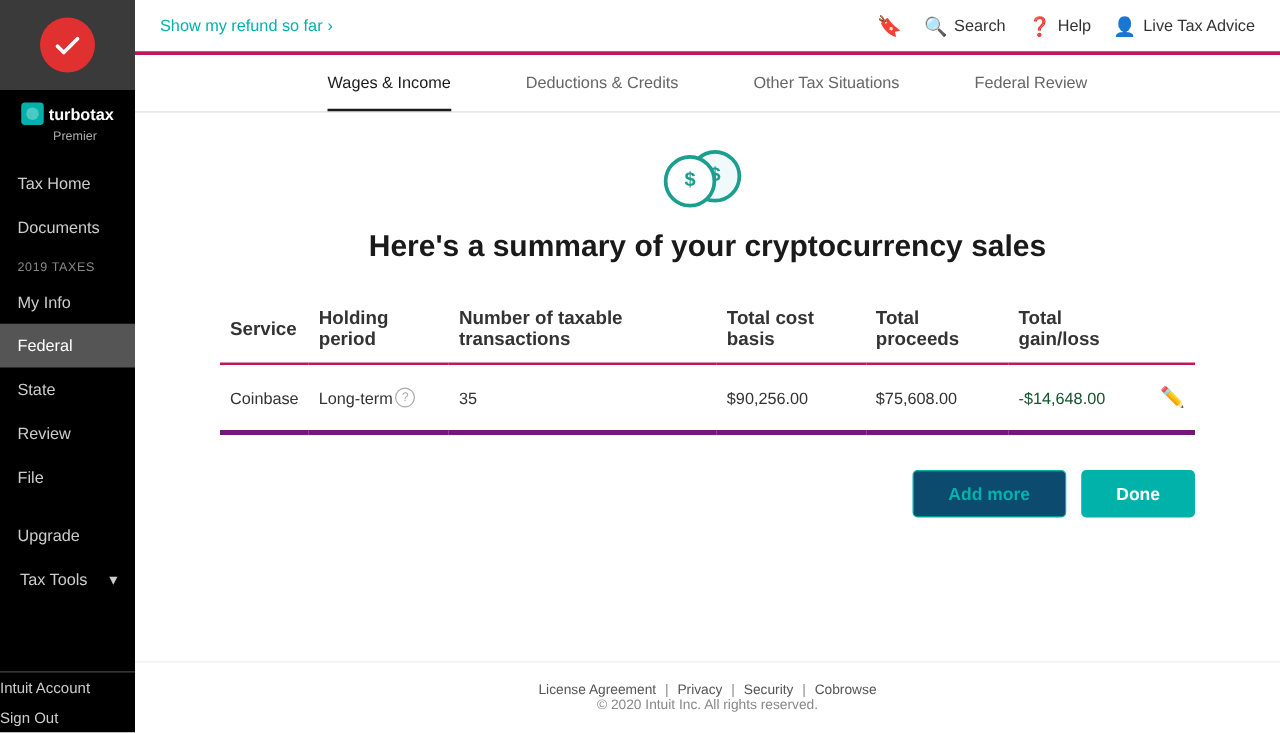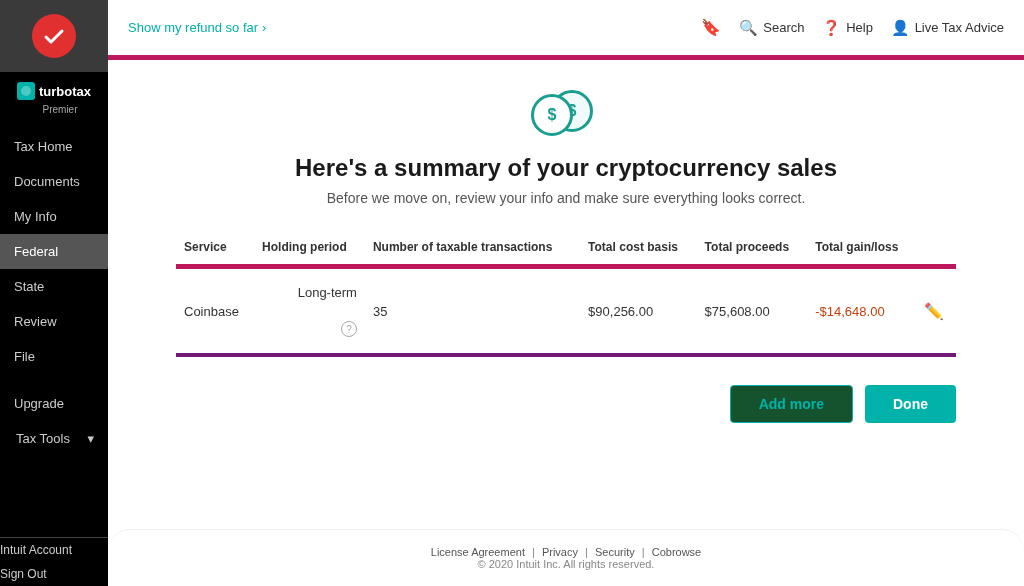--- a/index.html
+++ b/index.html
@@ -85,25 +85,25 @@
     
     .main {
       flex: 1;
       display: flex;
       flex-direction: column;
       overflow: hidden;
     }
 
     
     .topbar {
-      height: 60px;
+      height: 44px;
       display: flex;
       align-items: center;
       padding: 0 20px;
-      border-bottom: 5px solid #be185d;
+      border-bottom: 3px solid #be185d;
       background: #fff;
       justify-content: space-between;
     }
     .topbar-left { display: flex; align-items: center; gap: 6px; }
     .refund-link {
       color: #00b2a9;
       font-size: 13px;
       cursor: pointer;
       display: flex;
       align-items: center;
@@ -205,69 +205,68 @@
       width: 100%;
       max-width: 780px;
       margin-top: 24px;
     }
     table {
       width: 100%;
       border-collapse: collapse;
     }
     thead tr th {
       text-align: left;
-      font-size: 12px;
+      font-size: 15px;
       font-weight: 600;
       color: #333;
       padding: 10px 8px;
-      border-bottom: 5px solid #be185d;
+      border-bottom: 2px solid #be185d;
     }
     tbody tr td {
       padding: 16px 8px;
       font-size: 13px;
       color: #333;
       border-bottom: 4px solid #701a75;
     }
     .holding-period-cell {
       display: flex;
-      align-items: flex-end;
-      gap: 21px;
-      flex-direction: column;
+      align-items: center;
+      gap: 2px;
     }
     .help-circle {
       width: 16px; height: 16px;
       border-radius: 50%;
       border: 1.5px solid #aaa;
       display: flex;
       align-items: center;
       justify-content: center;
       font-size: 10px;
       color: #aaa;
       cursor: pointer;
     }
     .edit-icon {
       color: #00b2a9;
       font-size: 16px;
       cursor: pointer;
     }
-    td.negative { color: #c2410c; }
+    td.negative { color: #14532d; }
 
     
     .button-row {
       width: 100%;
       max-width: 780px;
       display: flex;
       justify-content: flex-end;
       gap: 12px;
       margin-top: 28px;
     }
     .btn-outline {
       padding: 10px 28px;
       border: 1.5px solid #00b2a9;
-      background: #14532d;
+      background: #0c4a6e;
       color: #00b2a9;
       font-size: 14px;
       font-weight: 600;
       border-radius: 4px;
       cursor: pointer;
     }
     .btn-solid {
       padding: 10px 28px;
       border: none;
       background: #00b2a9;
@@ -278,21 +277,20 @@
       cursor: pointer;
     }
 
     
     .footer {
       padding: 16px;
       text-align: center;
       font-size: 11px;
       color: #888;
       border-top: 1px solid #eee;
-      border-radius: 22px;
     }
     .footer a { color: #555; text-decoration: none; margin: 0 4px; }
   </style>
 </head>
 <body>
 
 <div class="sidebar">
   <div class="sidebar-logo-area">
     <div class="checkmark-circle">
       <svg viewBox="0 0 24 24" fill="none">
@@ -306,20 +304,21 @@
         <circle cx="6" cy="6" r="5" fill="#fff" opacity="0.3"></circle>
       </svg>
     </div>
     <span class="tt-text">turbotax</span>
   </div>
   <div class="tt-premier">Premier</div>
 
   <div class="sidebar-nav">
     <div class="sidebar-item">Tax Home</div>
     <div class="sidebar-item">Documents</div>
+    <div class="sidebar-section-label">2019 TAXES</div>
     <div class="sidebar-item">My Info</div>
     <div class="sidebar-item active">Federal</div>
     <div class="sidebar-item">State</div>
     <div class="sidebar-item">Review</div>
     <div class="sidebar-item">File</div>
     <div style="margin-top:12px"></div>
     <div class="sidebar-item">Upgrade</div>
     <div class="sidebar-item has-arrow">
       <span>Tax Tools</span>
       <span>▾</span>
@@ -351,36 +350,41 @@
         <span class="topbar-icon">❓</span>
         <span>Help</span>
       </div>
       <div class="topbar-action">
         <span class="topbar-icon">👤</span>
         <span>Live Tax Advice</span>
       </div>
     </div>
   </div>
 
+  <div class="tabs">
+    <div class="tab active">Wages &amp; Income</div>
+    <div class="tab">Deductions &amp; Credits</div>
+    <div class="tab">Other Tax Situations</div>
+    <div class="tab">Federal Review</div>
+  </div>
 
   <div class="content">
 
     <div class="crypto-icon-area">
       <div class="coin-stack">
         <div class="coin coin-back">
           <span class="coin-dollar">$</span>
         </div>
         <div class="coin coin-main">
           <span class="coin-dollar">$</span>
         </div>
       </div>
     </div>
 
     <h1 class="page-title">Here's a summary of your cryptocurrency sales</h1>
-    <p class="page-subtitle">Before we move on, review your info and make sure everything looks correct.</p>
 
     <div class="table-container">
       <table>
         <thead>
           <tr>
             <th>Service</th>
             <th>Holding period</th>
             <th>Number of taxable transactions</th>
             <th>Total cost basis</th>
             <th>Total proceeds</th>

